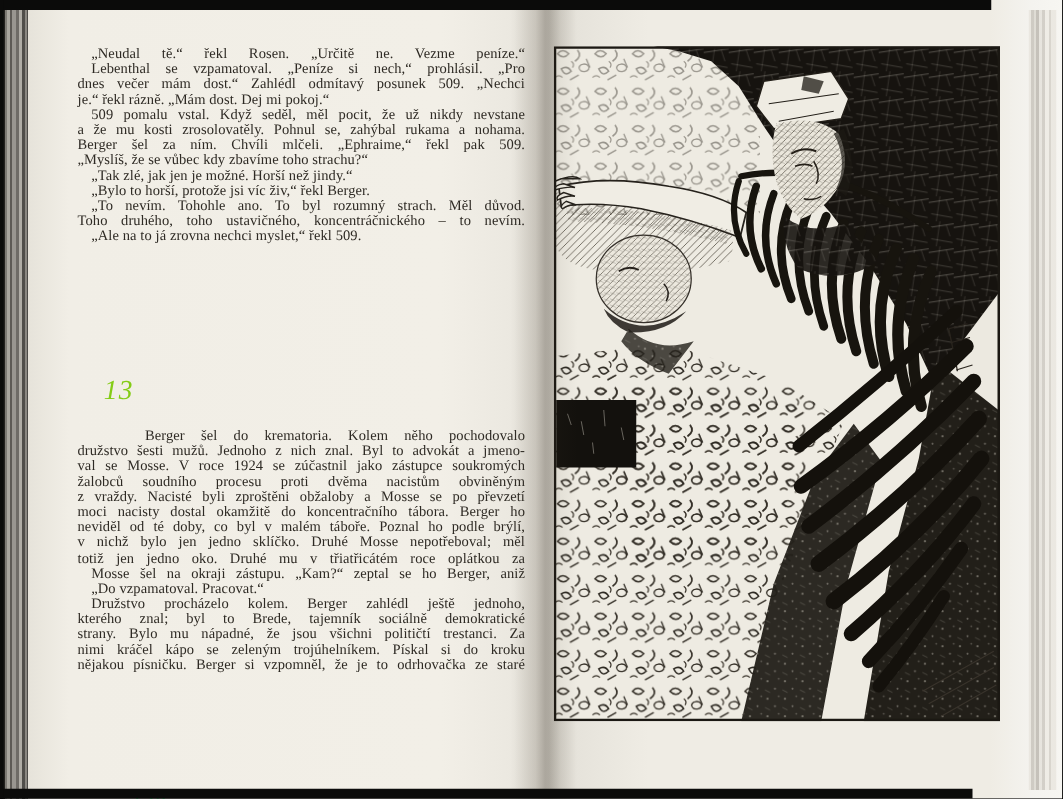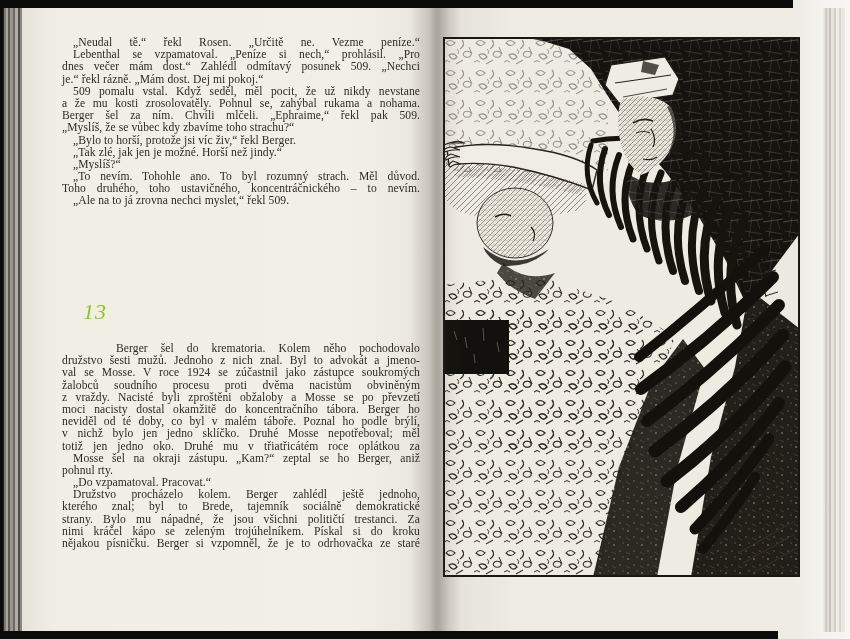--- a/index.html
+++ b/index.html
@@ -53,42 +53,40 @@
 
   <div class="textblock dlg">
       <div class="tline just ind1">„Neudal tě.“ řekl Rosen. „Určitě ne. Vezme peníze.“</div>
       <div class="tline just ind1">Lebenthal se vzpamatoval. „Peníze si nech,“ prohlásil. „Pro</div>
       <div class="tline just">dnes večer mám dost.“ Zahlédl odmítavý posunek 509. „Nechci</div>
       <div class="tline">je.“ řekl rázně. „Mám dost. Dej mi pokoj.“</div>
       <div class="tline just ind1">509 pomalu vstal. Když seděl, měl pocit, že už nikdy nevstane</div>
       <div class="tline just">a že mu kosti zrosolovatěly. Pohnul se, zahýbal rukama a nohama.</div>
       <div class="tline just">Berger šel za ním. Chvíli mlčeli. „Ephraime,“ řekl pak 509.</div>
       <div class="tline">„Myslíš, že se vůbec kdy zbavíme toho strachu?“</div>
+      <div class="tline ind1">„Tak zlé, jak jen je možné. Horší než jindy.“</div>
       <div class="tline ind1">„Bylo to horší, protože jsi víc živ,“ řekl Berger.</div>
-      <div class="tline ind1">„Tak zlé, jak jen je možné. Horší než jindy.“</div>
-      <div class="tline ind1">„Myslíš?“</div>
       <div class="tline just ind1">„To nevím. Tohohle ano. To byl rozumný strach. Měl důvod.</div>
       <div class="tline just">Toho druhého, toho ustavičného, koncentráčnického – to nevím.</div>
       <div class="tline ind1">„Ale na to já zrovna nechci myslet,“ řekl 509.</div>
     </div>
 
   <div class="chapter-num">13</div>
 
   <div class="textblock bdy">
       <div class="tline just ind2">Berger šel do krematoria. Kolem něho pochodovalo</div>
       <div class="tline just">družstvo šesti mužů. Jednoho z nich znal. Byl to advokát a jmeno-</div>
       <div class="tline just">val se Mosse. V roce 1924 se zúčastnil jako zástupce soukromých</div>
       <div class="tline just">žalobců soudního procesu proti dvěma nacistům obviněným</div>
       <div class="tline just">z vraždy. Nacisté byli zproštěni obžaloby a Mosse se po převzetí</div>
       <div class="tline just">moci nacisty dostal okamžitě do koncentračního tábora. Berger ho</div>
       <div class="tline just">neviděl od té doby, co byl v malém táboře. Poznal ho podle brýlí,</div>
       <div class="tline just">v nichž bylo jen jedno sklíčko. Druhé Mosse nepotřeboval; měl</div>
       <div class="tline just">totiž jen jedno oko. Druhé mu v třiatřicátém roce oplátkou za</div>
       <div class="tline just ind1">Mosse šel na okraji zástupu. „Kam?“ zeptal se ho Berger, aniž</div>
-      <div class="tline">pohnul rty.</div>
       <div class="tline ind1">„Do vzpamatoval. Pracovat.“</div>
       <div class="tline just ind1">Družstvo procházelo kolem. Berger zahlédl ještě jednoho,</div>
       <div class="tline just">kterého znal; byl to Brede, tajemník sociálně demokratické</div>
       <div class="tline just">strany. Bylo mu nápadné, že jsou všichni političtí trestanci. Za</div>
       <div class="tline just">nimi kráčel kápo se zeleným trojúhelníkem. Pískal si do kroku</div>
       <div class="tline just">nějakou písničku. Berger si vzpomněl, že je to odrhovačka ze staré</div>
     </div>
 
   <div class="page-num">138</div>
 

